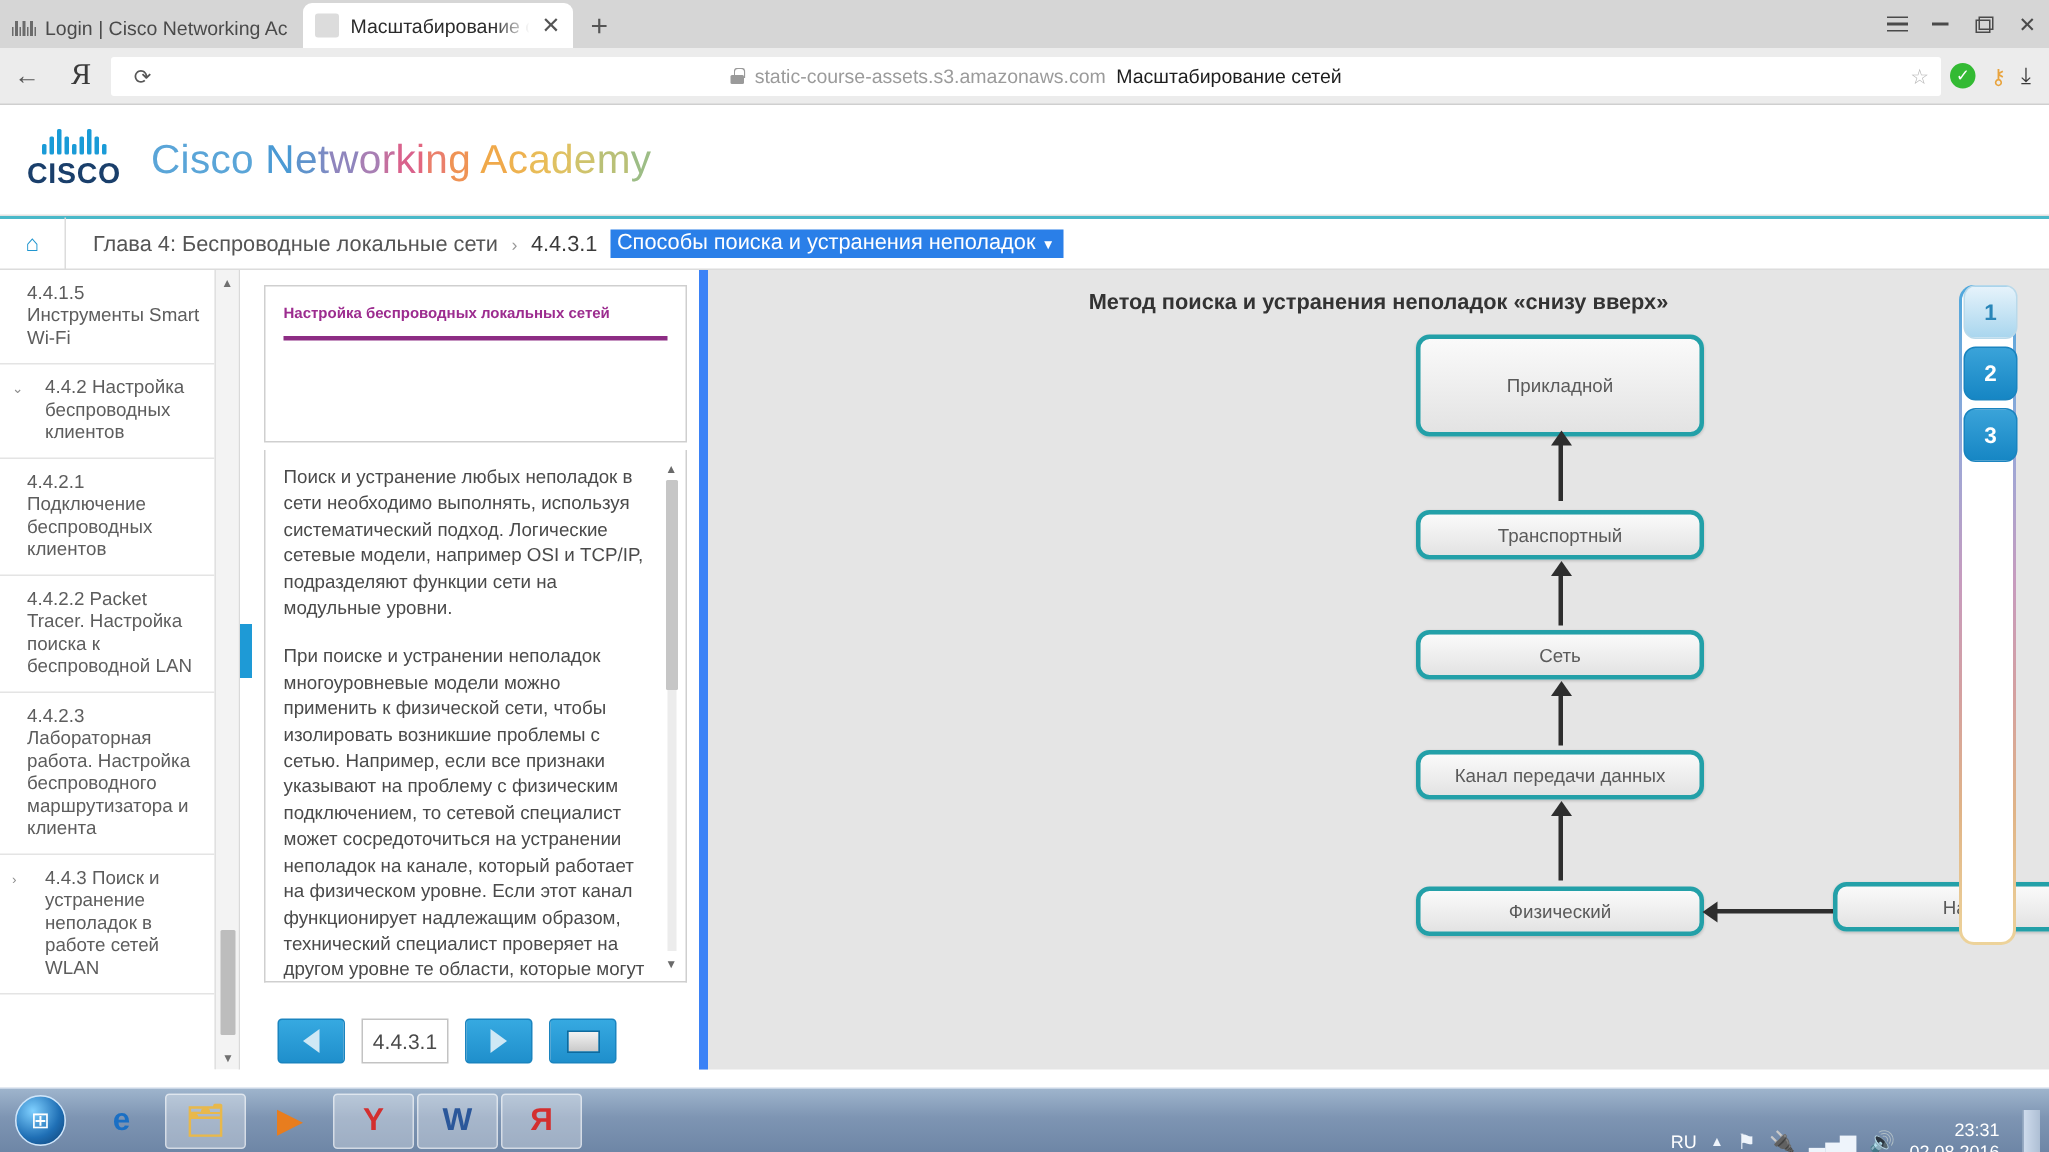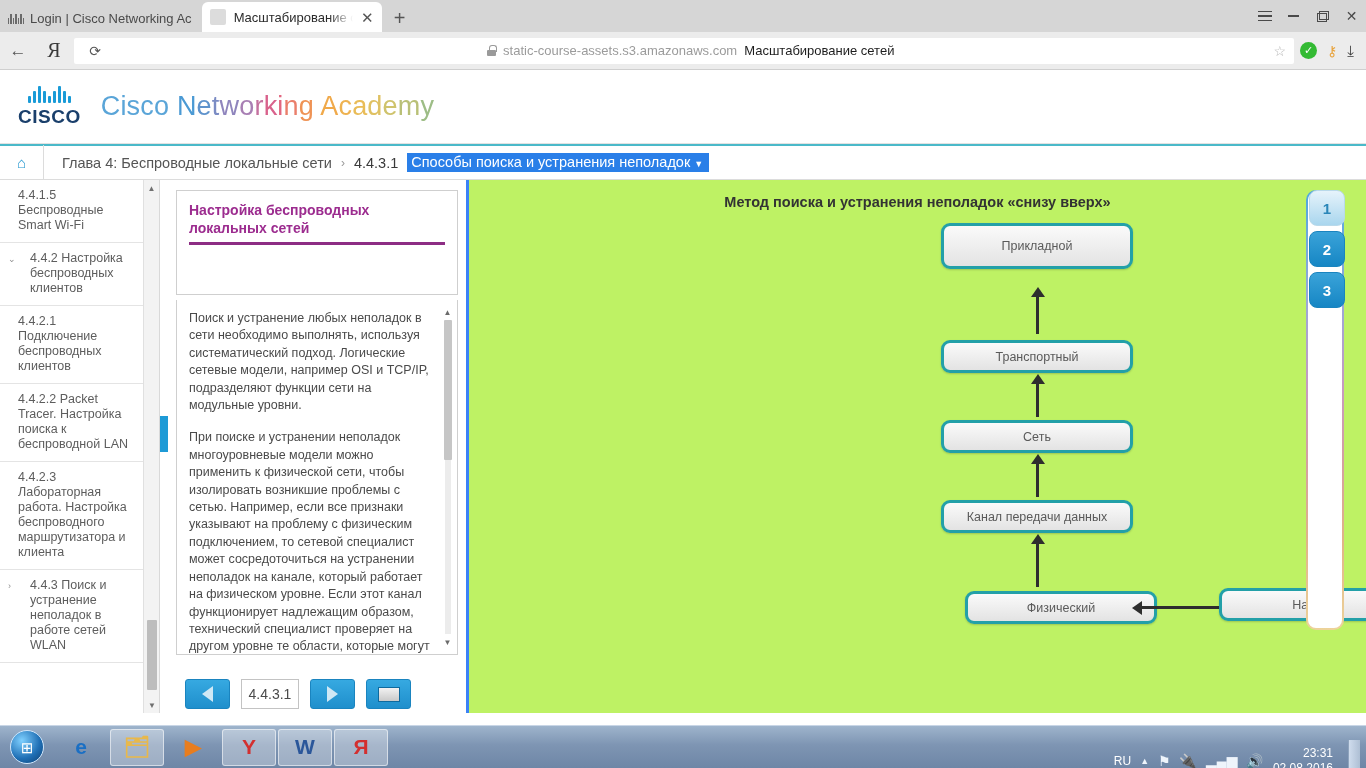--- a/index.html
+++ b/index.html
@@ -183,21 +183,21 @@
   
   .content-panel {
     width: 306px; position: relative; padding: 10px 8px 0 16px;
     background: #fff;
   }
   .cp-card {
     border:1px solid #cfcfcf; background:#fff;
     height: 105px; padding: 10px 12px 0 12px;
   }
   .cp-h1 {
-    font-size: 14px; font-weight:bold; color:#9c2c8f; line-height:18px;
+    font-size: 10px; font-weight:bold; color:#9c2c8f; line-height:18px;
   }
   .cp-rule { height:3px; background:#8d2d84; margin: 5px 0 7px 0; }
   .cp-h2 { font-size:12.5px; font-weight:bold; color:#b0359f; line-height:16px; }
   .cp-body {
     border:1px solid #cfcfcf; border-top:none; background:#fff;
     height: 355px; margin-top: 5px; position:relative;
     padding: 10px 26px 0 12px; overflow:hidden;
   }
   .cp-body p {
     font-size:12.5px; line-height:17.4px; color:#4a4a4a;
@@ -239,22 +239,22 @@
   .tb-arrow.right { border-left:11px solid #cfe8f5; }
   .tb-rect { width:22px; height:15px; background:linear-gradient(#f2f2f2,#c9c9c9); border:1px solid #0d6a9e; }
   .tb-input {
     width: 58px; height: 30px; border:1px solid #c3c3c3; background:#fff;
     display:flex; align-items:center; justify-content:center;
     font-size: 14px; color:#4a4a4a; cursor:text;
   }
 
   
   .diagram {
-    flex: 1; position:relative; background:#bef264;
-    border-left:3px solid #3b82f6;
+    flex: 1; position:relative; background:#e5e5e5;
+    border-left:6px solid #3b82f6;
   }
   .dg-title {
     text-align:center; font-size:14.5px; font-weight:bold;
     color:#333; padding-top: 14px;
   }
   .dg-box {
     position:absolute;
     border: 3px solid #23a0a8; border-radius: 9px;
     background: linear-gradient(#fafafa, #e3e3e3);
     display:flex; align-items:center; justify-content:center;
@@ -434,21 +434,21 @@
       <span>Способы поиска и устранения неполадок</span>
       <span class="bc-caret">▼</span>
     </span>
   </div>
 </div>
 
 <div class="main">
 
   <div class="sidebar">
     <div class="sb-list" id="sb-list">
-        <div class="sb-item lvl2"><span>4.4.1.5 Беспроводные Smart Wi-Fi</span></div>
+        <div class="sb-item lvl2"><span>4.4.1.5 Инструменты Smart Wi-Fi</span></div>
         <div class="sb-item"><span class="sb-arrow">⌄</span><span>4.4.2 Настройка беспроводных клиентов</span></div>
         <div class="sb-item lvl2"><span>4.4.2.1 Подключение беспроводных клиентов</span></div>
         <div class="sb-item lvl2"><span>4.4.2.2 Packet Tracer. Настройка поиска к беспроводной LAN</span></div>
         <div class="sb-item lvl2"><span>4.4.2.3 Лабораторная работа. Настройка беспроводного маршрутизатора и клиента</span></div>
         <div class="sb-item"><span class="sb-arrow">›</span><span>4.4.3 Поиск и устранение неполадок в работе сетей WLAN</span></div>
       </div>
     <div class="sb-scrollbar">
       <div class="sb-arrow-btn">▲</div>
       <div class="sb-thumb"></div>
       <div class="sb-arrow-btn" style="position:absolute;bottom:0;left:0;width:16px">▼</div>
@@ -469,41 +469,41 @@
         <div class="cp-sb-thumb"></div>
         <div class="cp-sb-dn">▼</div>
       </div>
     </div>
     <div class="cp-blue-marker"></div>
   </div>
 
   <div class="diagram">
     <div class="dg-title">Метод поиска и устранения неполадок «снизу вверх»</div>
 
-    <div class="dg-box" style="left:472px;top:43px;width:192px;height:46px;">
+    <div class="dg-box" style="left:472px;top:43px;width:192px;height:68px;">
       <span>Прикладной</span>
     </div>
     <div class="dg-arrow-v" style="left:567px;top:116px;height:38px;"></div>
 
     <div class="dg-box" style="left:472px;top:160px;width:192px;height:33px;">
       <span>Транспортный</span>
     </div>
     <div class="dg-arrow-v" style="left:567px;top:203px;height:34px;"></div>
 
     <div class="dg-box" style="left:472px;top:240px;width:192px;height:33px;">
       <span>Сеть</span>
     </div>
     <div class="dg-arrow-v" style="left:567px;top:283px;height:34px;"></div>
 
     <div class="dg-box" style="left:472px;top:320px;width:192px;height:33px;">
       <span>Канал передачи данных</span>
     </div>
     <div class="dg-arrow-v" style="left:567px;top:363px;height:44px;"></div>
 
-    <div class="dg-box" style="left:496px;top:411px;width:192px;height:33px;">
+    <div class="dg-box" style="left:472px;top:411px;width:192px;height:33px;">
       <span>Физический</span>
     </div>
 
     <div class="dg-arrow-h" style="left:672px;top:426px;width:78px;"></div>
 
     <div class="dg-box" style="left:750px;top:408px;width:190px;height:33px;">
       <span>Начало</span>
     </div>
 
     <div class="tabstrip">

